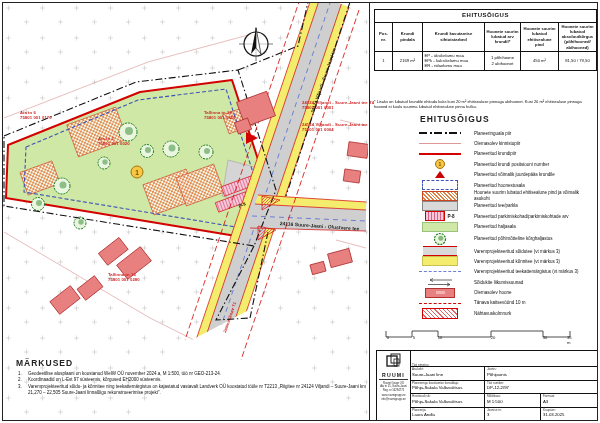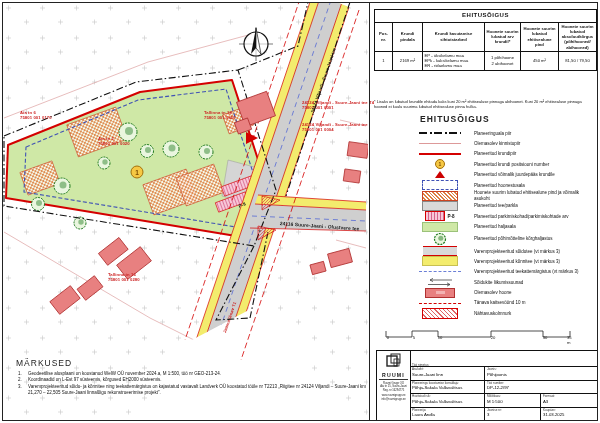--- a/index.html
+++ b/index.html
@@ -39,21 +39,21 @@
   .sw-soidutee{width:34px;height:8px;background:#d9d9d9;border-top:1.2px solid #d40000;border-bottom:1.2px solid #d40000;}
   .sw-konnitee{width:34px;height:8px;background:#f3ec6d;border:.5px solid #c8c050;}
   .sw-marg{width:42px;height:0;border-top:1.2px dashed #6b7fd6;}
   .sw-hoone{width:28px;height:8px;background:#e88080;border:.9px solid #b03030;display:flex;align-items:center;justify-content:center;}
   .sw-hoone i{display:block;width:9px;height:3.5px;background:#f3b3b3;}
   .sw-kaitse{width:42px;height:0;border-top:1.6px dashed #d40000;}
   .sw-naht{width:34px;height:9px;border:.8px solid #d40000;
            background:repeating-linear-gradient(45deg,#fff 0 2px,#e06666 2px 3px);}
   
   #notes{position:absolute;left:16px;top:358px;width:354px;}
-  #notes h2{margin:0 0 3px 0;font-size:8.5px;font-weight:400;letter-spacing:1px;color:#222;}
+  #notes h2{margin:0 0 3px 0;font-size:8.5px;font-weight:700;letter-spacing:1px;color:#222;}
   .nrow{display:flex;font-size:4.5px;line-height:1.3;margin-bottom:.5px;}
   .nrow .num{flex:0 0 10px;padding-left:2px;}
   
   #scalebar{position:absolute;left:384px;top:325px;width:192px;height:20px;}
   #scalebar span{position:absolute;top:10px;font-size:4.2px;transform:translateX(-50%);color:#222;}
   
   #tb{position:absolute;left:376px;top:350px;width:220px;height:69px;border:1px solid #111;background:#fff;}
   #tb .logo{position:absolute;left:0;top:0;bottom:0;width:33px;border-right:.8px solid #111;text-align:center;padding-top:2px;}
   #tb .logo .rname{font-size:5.2px;font-weight:bold;letter-spacing:1.2px;border-bottom:.7px solid #333;margin:0 2px 1.5px 2px;padding-bottom:1px;}
   #tb .logo .tiny{font-size:2.7px;line-height:1.35;color:#222;}

